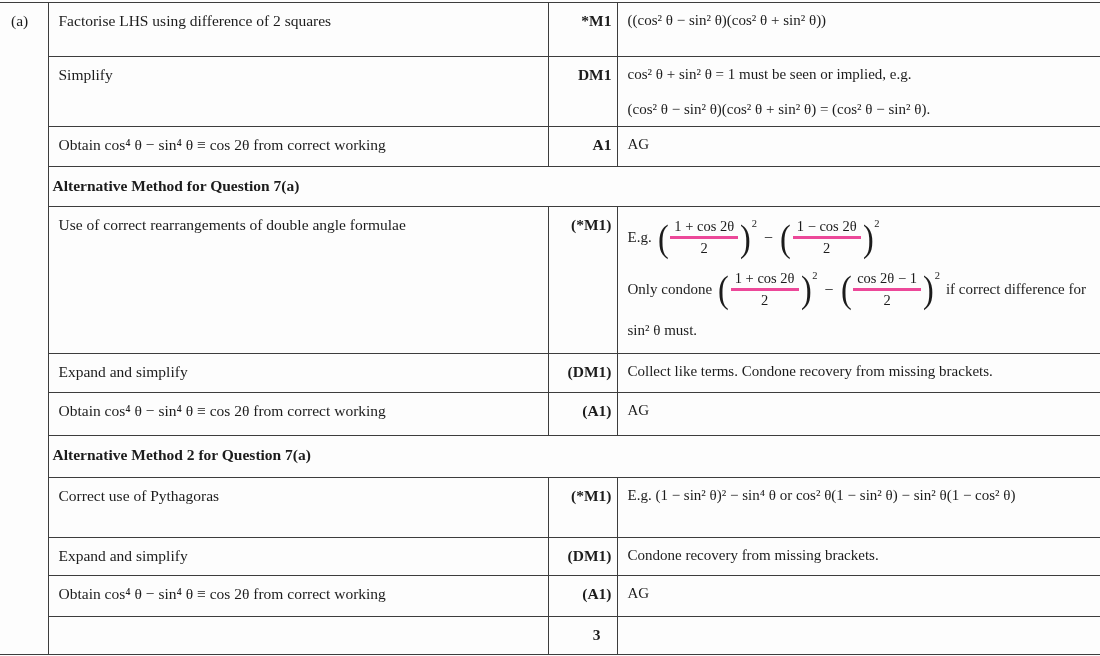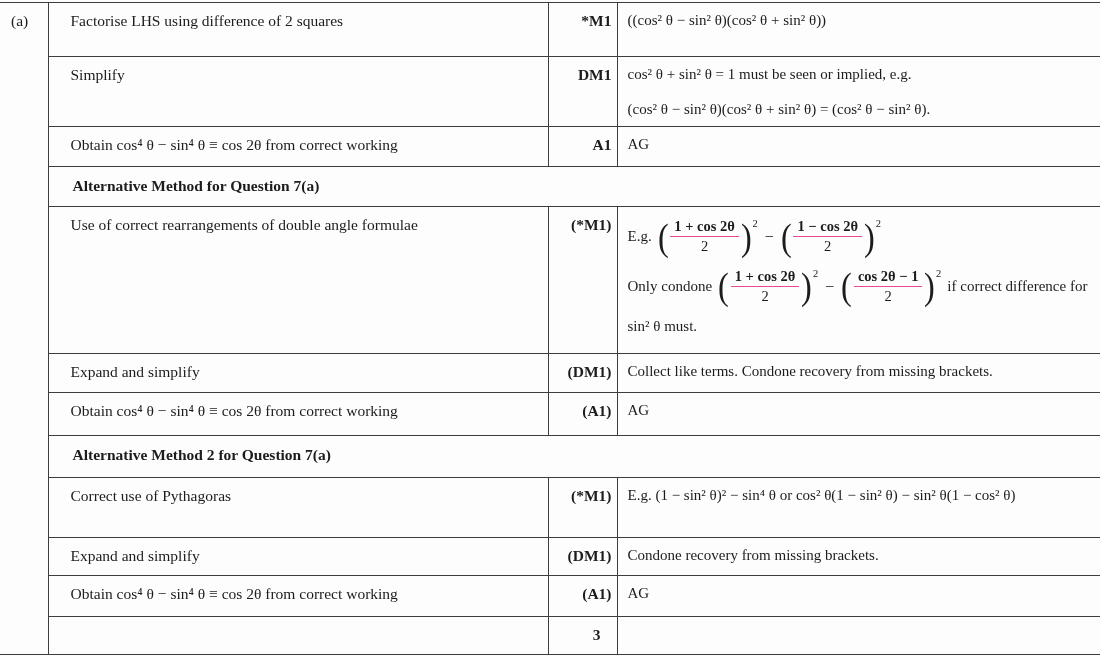--- a/index.html
+++ b/index.html
@@ -17,53 +17,53 @@
     vertical-align:top;
     padding:0;
     overflow:hidden;
   }
   td.part{
     border-left:none;
     padding:9px 0 0 11px;
     font-size:15.5px;
   }
   td.desc{
-    padding:9px 8px 0 22px;
+    padding:9px 8px 0 10px;
     font-size:15.5px;
   }
   td.mark{
     padding:9px 5px 0 2px;
     text-align:right;
     font-weight:bold;
     font-size:15.5px;
     white-space:nowrap;
     margin-top:8px;
   }
   td.ans{
     border-right:none;
     padding:9px 4px 0 10px;
     font-size:15px;
     white-space:nowrap;
   }
   td.sechead{
     border-right:none;
-    padding:10px 8px 0 24px;
+    padding:10px 8px 0 4px;
     font-weight:bold;
     font-size:15.5px;
   }
   td.totalcell{ text-align:right; padding-right:16px; }
   .mathline{white-space:nowrap;}
   .m2{margin-top:18px;}
   
   .fstack{display:flex;flex-direction:column;gap:12px;padding-top:2px;}
   .mline{display:flex;align-items:center;gap:5px;white-space:nowrap;}
   .pgroup{display:inline-flex;align-items:center;}
   .bp{font-size:38px;line-height:0.75;font-weight:400;transform:scaleX(0.85);}
   .frac{display:inline-flex;flex-direction:column;text-align:center;font-size:14.5px;line-height:1.2;margin:0 1px;}
-  .frac .num{border-bottom:1px solid #ec4899;padding:0 4px 1px;font-weight:bold;}
+  .frac .num{border-bottom:3px solid #ec4899;padding:0 4px 1px;}
   .frac .den{padding-top:1px;}
   .pexp{align-self:flex-start;font-size:10.5px;line-height:1;margin:1px 1px 0 0;}
   .opminus{font-size:16px;padding:0 1px;}
 </style>
 </head>
 <body>
 
 <div class="sheet">
 <table class="ms">
   <colgroup>

